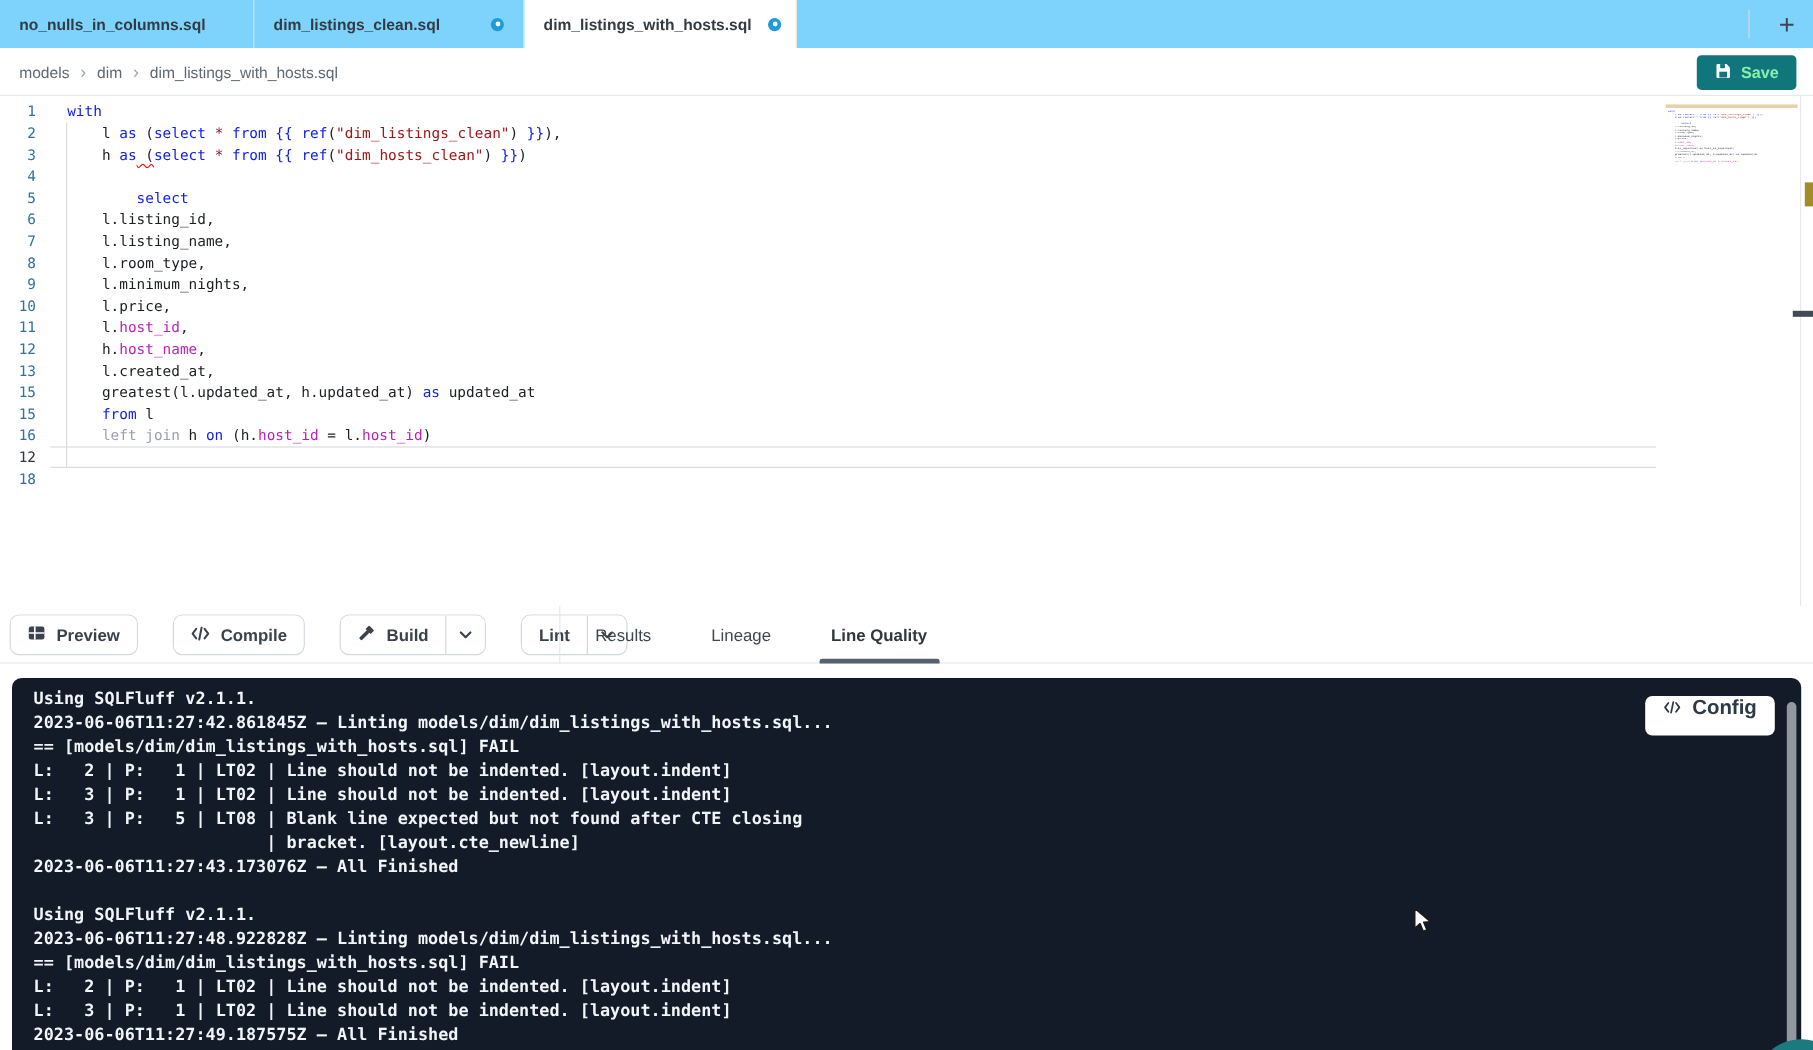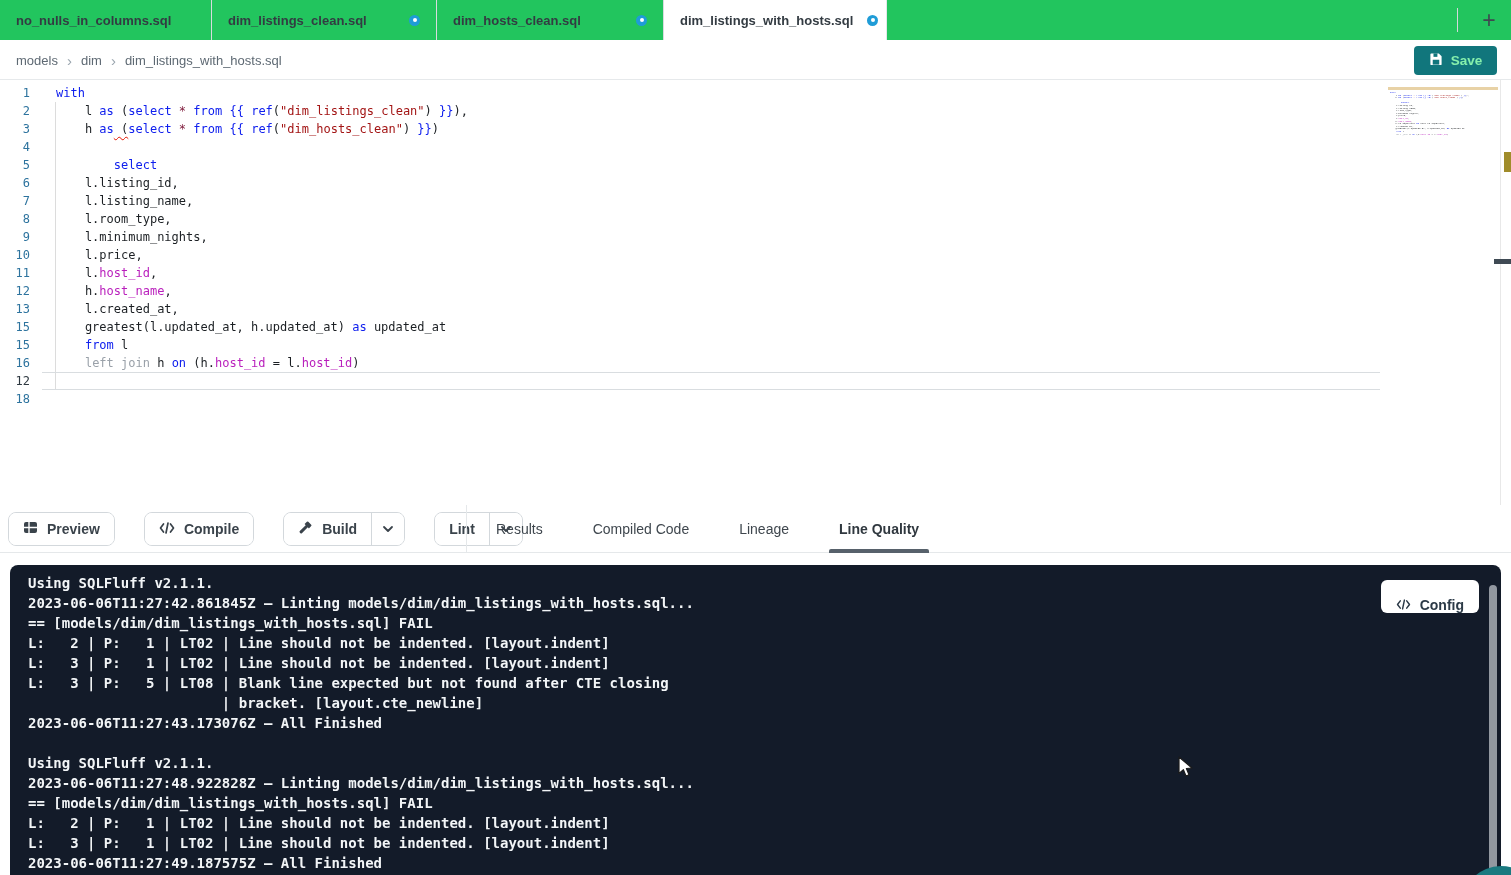--- a/index.html
+++ b/index.html
@@ -1,20 +1,20 @@
 <!DOCTYPE html>
 <html style="--accent-teal: #11767C; --modified-dot-blue: #1F9CD7; --terminal-bg: #131B29; --terminal-text: #F2F5F7; --keyword-blue: #1020EE; --string-red: #A31515; --operator-maroon: #811F3F; --identifier-magenta: #B91FBC; --muted-gray: #9AA1A9; --code-text: #1B1F23; --line-number: #2D739E; --tab-active-underline: #57616B;"><head>
 <meta charset="utf-8">
 <style>
   *{margin:0;padding:0;box-sizing:border-box}
   html,body{width:1511px;height:875px;overflow:hidden;background:#fff;
     font-family:"Liberation Sans",sans-serif;position:relative}
 
   
-  #tab-bar{position:absolute;left:0;top:0;width:1511px;height:40px;background:#22c55e;display:flex}
+  #tab-bar{position:absolute;left:0;top:0;width:1511px;height:40px;background:#7dd3fc;display:flex}
   .tab{display:flex;align-items:center;justify-content:space-between;padding:0 16px;
     border-right:1px solid #D8DBDE;font-size:13px;font-weight:700;color:#333B42;cursor:pointer;flex:none}
   .tab:nth-child(1){width:212px}.tab:nth-child(2){width:225px}
   .tab:nth-child(3){width:227px}.tab:nth-child(4){width:223px}
   .tab.active{background:#fff;border-right-color:#E4E7EA}
   .dot{width:11px;height:11px;border-radius:50%;background:var(--modified-dot-blue);
     position:relative;margin-left:14px;flex:none}
   .dot::after{content:"";position:absolute;left:3.5px;top:3.5px;width:4px;height:4px;border-radius:50%;background:#fff}
   #tabbar-sep{position:absolute;left:1457px;top:8px;width:1px;height:24px;background:#D4D8DB}
   #new-tab{position:absolute;left:1477px;top:8px;width:24px;height:24px;border:none;background:transparent;
@@ -72,41 +72,37 @@
   .bt-tab.active{font-weight:600;color:#30383F}
   .bt-tab.active::after{content:"";position:absolute;left:4px;right:4px;bottom:0;height:4px;
     background:var(--tab-active-underline);border-radius:2px 2px 0 0}
 
   
   #terminal{position:absolute;left:10px;top:565px;width:1491px;height:320px;
     background:var(--terminal-bg);border-radius:8px 8px 0 0;overflow:hidden}
   #terminal-output{position:absolute;left:18px;top:8px;font-family:"DejaVu Sans Mono",monospace;
     font-size:14px;line-height:20px;font-weight:600;color:var(--terminal-text);white-space:pre}
   #config-btn{position:absolute;right:22px;top:15px;height:33px;background:#fff;border:none;border-radius:6px;
-    display:flex;align-items:flex-end;gap:9px;padding:0 15px;font-size:14px;font-weight:600;color:#2C3A47;
+    display:flex;align-items:flex-start;gap:9px;padding:0 15px;font-size:17px;font-weight:600;color:#2C3A47;
     cursor:pointer;font-family:"Liberation Sans",sans-serif}
   #terminal-scrollbar{position:absolute;right:4px;top:20px;width:8px;height:300px;background:#9298A0;border-radius:4px}
   #fab{position:absolute;left:1462px;top:866px;width:78px;height:78px;border-radius:50%;background:#1A7A80}
 
   #mouse-cursor{position:absolute;left:1178px;top:756px;width:16px;height:22px;pointer-events:none}
 </style>
 </head>
 <body>
 
 <div id="tab-bar">
 
 <div class="tab">
       <span class="tab-label">no_nulls_in_columns.sql</span>
     </div>
     <div class="tab">
       <span class="tab-label">dim_listings_clean.sql</span>
-      <span class="dot"></span>
-    </div>
-    <div class="tab">
-      <span class="tab-label">dim_hosts_clean.sql</span>
       <span class="dot"></span>
     </div>
     <div class="tab active">
       <span class="tab-label">dim_listings_with_hosts.sql</span>
       <span class="dot"></span>
     </div>
   </div>
 <div id="tabbar-sep"></div>
 <button id="new-tab">+</button>
 
@@ -241,23 +237,20 @@
             </svg></span>
         </button>
       </div>
     </div>
   <div id="toolbar-divider"></div>
   <div id="bottom-tabs">
       <div class="bt-tab">
         <span>Results</span>
       </div>
       <div class="bt-tab">
-        <span>Compiled Code</span>
-      </div>
-      <div class="bt-tab">
         <span>Lineage</span>
       </div>
       <div class="bt-tab active">
         <span>Line Quality</span>
       </div>
     </div>
 </div>
 
 <div id="terminal">
   <pre id="terminal-output">Using SQLFluff v2.1.1.

